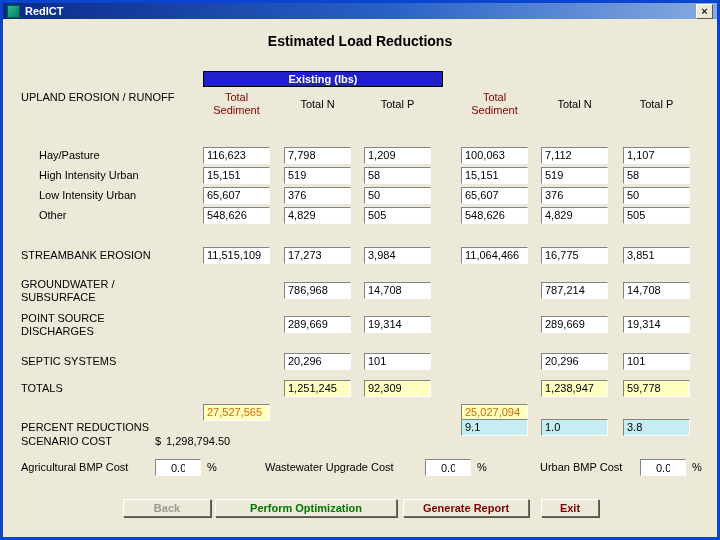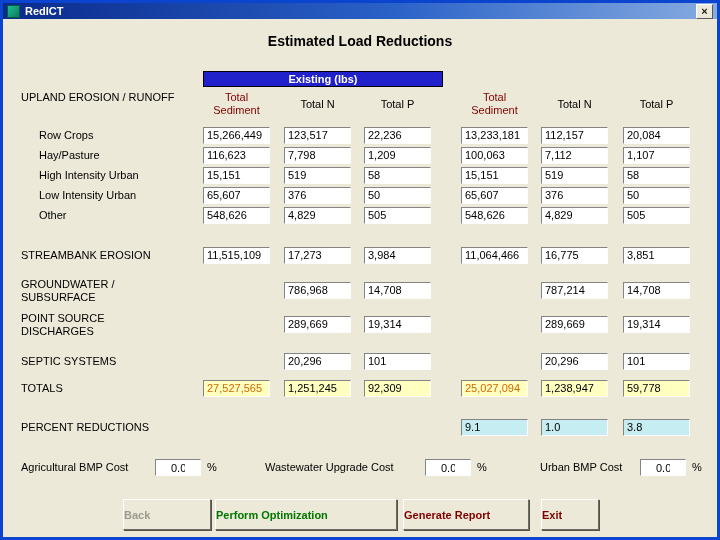--- a/index.html
+++ b/index.html
@@ -59,38 +59,38 @@
   .rlabel{ position:absolute; left:36px; top:2px; font-size:11px; color:#000; white-space:nowrap; }
   .rlabel.sec{ left:18px; }
 
   .vbox{
     position:absolute; top:0; width:67px; height:17px;
     background:#fff; border:1px solid; border-color:#848484 #fdfdfd #fdfdfd #848484;
     font-size:11px; line-height:14px; color:#000; padding:0 3px;
     overflow:hidden; white-space:nowrap;
   }
   .vbox.tot{ background:#ffffc0; }
-  .vbox.tot-sed{ color:#d06a00; }
+  .vbox.tot-sed{ color:#d06a00;margin-top:24px; }
   .vbox.pct{ background:#c6eef2; }
 
   .money{ position:absolute; top:2px; font-size:11px; color:#000; }
 
   .ibox{
     position:absolute; top:0; width:46px; height:17px;
     background:#fff; border:1px solid; border-color:#848484 #fdfdfd #fdfdfd #848484;
     font-family:"Liberation Sans", sans-serif; font-size:11px; color:#000; padding:0 15px;
   }
   .unit{ position:absolute; top:2px; font-size:11px; color:#000; }
 
   .btn{
-    position:absolute; top:496px; height:31px;
+    position:absolute; top:496px; height:18px;
     background:#ece9d8; border:1px solid; border-color:#fff #6b6b6b #6b6b6b #fff;
     box-shadow:1px 1px 0 #55543f;
     font-family:"Liberation Sans", sans-serif; font-size:11px; font-weight:bold;
-    text-align:left; cursor:default;
+    text-align:center; cursor:default;
   }
   .btn-back{ left:120px; width:88px; color:#9a9a8e; }
   .btn-opt{ left:212px; width:182px; color:#007800; }
   .btn-report{ left:400px; width:126px; color:#800000; }
   .btn-exit{ left:538px; width:58px; color:#800000; }
 </style>
 </head>
 <body>
 
 <div class="window">
@@ -109,29 +109,20 @@
 
   <div class="chead c1 sed">Total Sediment</div>
   <div class="chead c2">Total N</div>
   <div class="chead c3">Total P</div>
   <div class="chead c4 sed">Total Sediment</div>
   <div class="chead c5">Total N</div>
   <div class="chead c6">Total P</div>
 
   <div class="slabel" style="top:88px">UPLAND EROSION / RUNOFF</div>
 
-  <div class="row" style="top:124px">
-    <span class="rlabel">Row Crops</span>
-    <div class="vbox c1">15,266,449</div>
-    <div class="vbox c2">123,517</div>
-    <div class="vbox c3">22,236</div>
-    <div class="vbox c4">13,233,181</div>
-    <div class="vbox c5">112,157</div>
-    <div class="vbox c6">20,084</div>
-  </div>
 
   <div class="row" style="top:144px">
     <span class="rlabel">Hay/Pasture</span>
     <div class="vbox c1">116,623</div>
     <div class="vbox c2">7,798</div>
     <div class="vbox c3">1,209</div>
     <div class="vbox c4">100,063</div>
     <div class="vbox c5">7,112</div>
     <div class="vbox c6">1,107</div>
   </div>
@@ -210,20 +201,25 @@
     <div class="vbox c6 tot">59,778</div>
   </div>
 
   <div class="row" style="top:416px">
     <span class="rlabel sec">PERCENT REDUCTIONS</span>
     <div class="vbox c4 pct">9.1</div>
     <div class="vbox c5 pct">1.0</div>
     <div class="vbox c6 pct">3.8</div>
   </div>
 
+  <div class="row" style="top:430px">
+    <span class="rlabel sec">SCENARIO COST</span>
+    <span class="money" style="left:152px">$</span>
+    <span class="money" style="left:163px">1,298,794.50</span>
+  </div>
 
   <div class="row" style="top:456px">
     <span class="rlabel sec">Agricultural BMP Cost</span>
     <input class="ibox" style="left: 152px;" value="0.0">
     <span class="unit" style="left:204px">%</span>
 
     <span class="rlabel" style="left:262px">Wastewater Upgrade Cost</span>
     <input class="ibox" style="left: 422px;" value="0.0">
     <span class="unit" style="left:474px">%</span>
 

